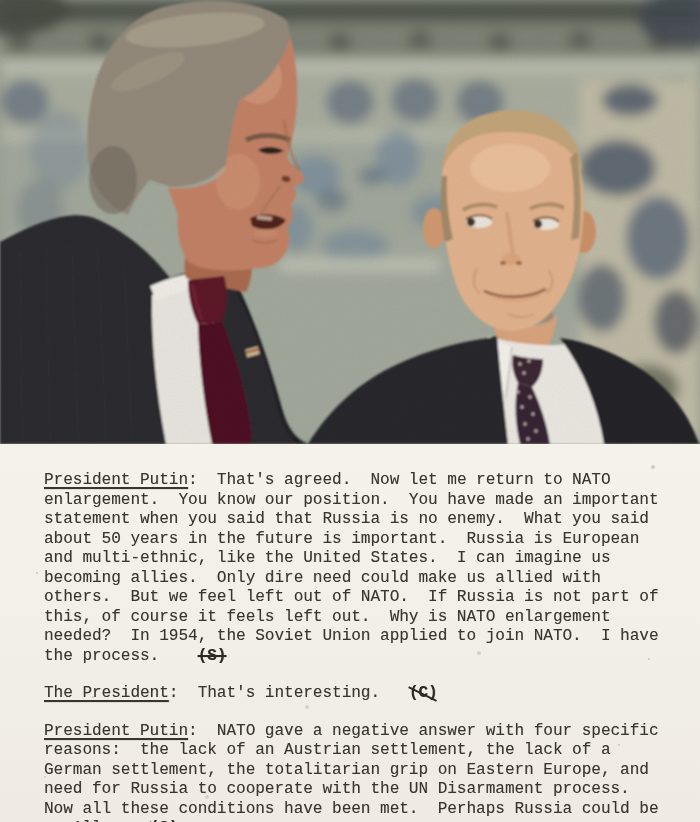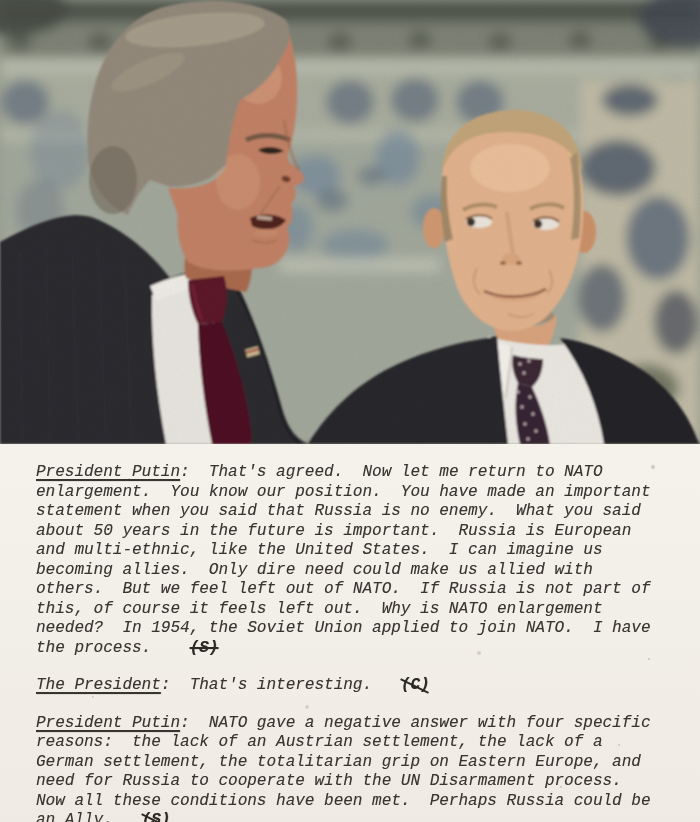--- a/index.html
+++ b/index.html
@@ -25,21 +25,21 @@
     box-sizing: border-box;
     width: 700px;
     height: 378px;
     padding: 11px 14px 0 28px;
     background: linear-gradient(#f5f2ec, #efebe4);
     color: #38342e;
     font-size: 16px;
     line-height: 19.5px;
     text-shadow: 0.3px 0.3px 0 rgba(56,52,46,0.35);
   }
-  .para { margin: 8px; font-style: italic; }
+  .para { margin: 16px; }
   .para + .para { margin-top: 18px; }
   .speaker, .seg, .mark { white-space: pre; }
   .speaker {
     text-decoration: underline;
     text-decoration-thickness: 1.5px;
     text-underline-offset: 3px;
   }
   .mid { display: block; white-space: pre; }
   .mid:empty { display: none; }
   .mark { font-weight: bold; color: #2c2923; }

